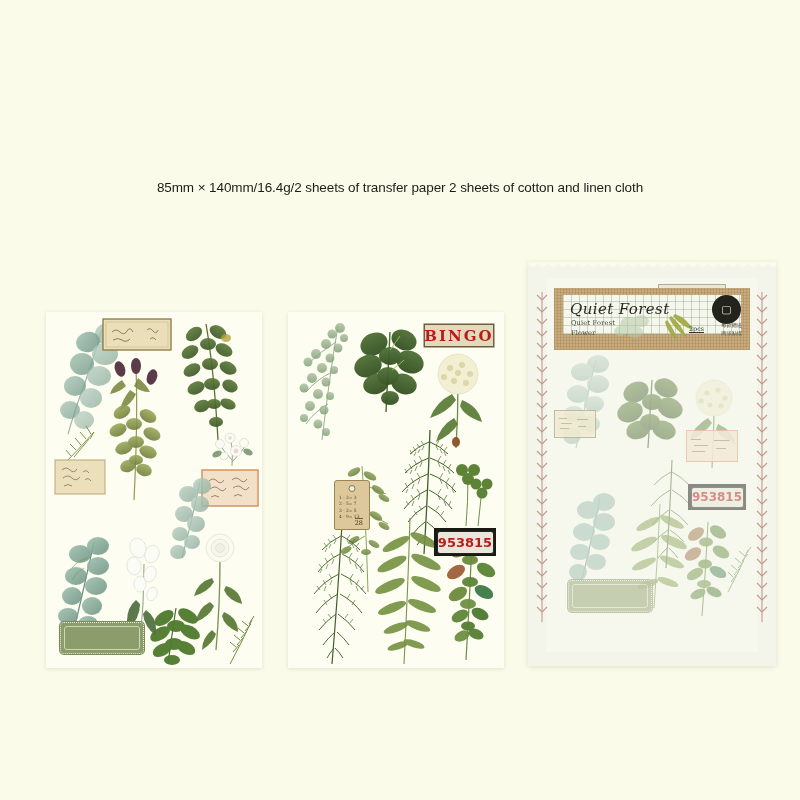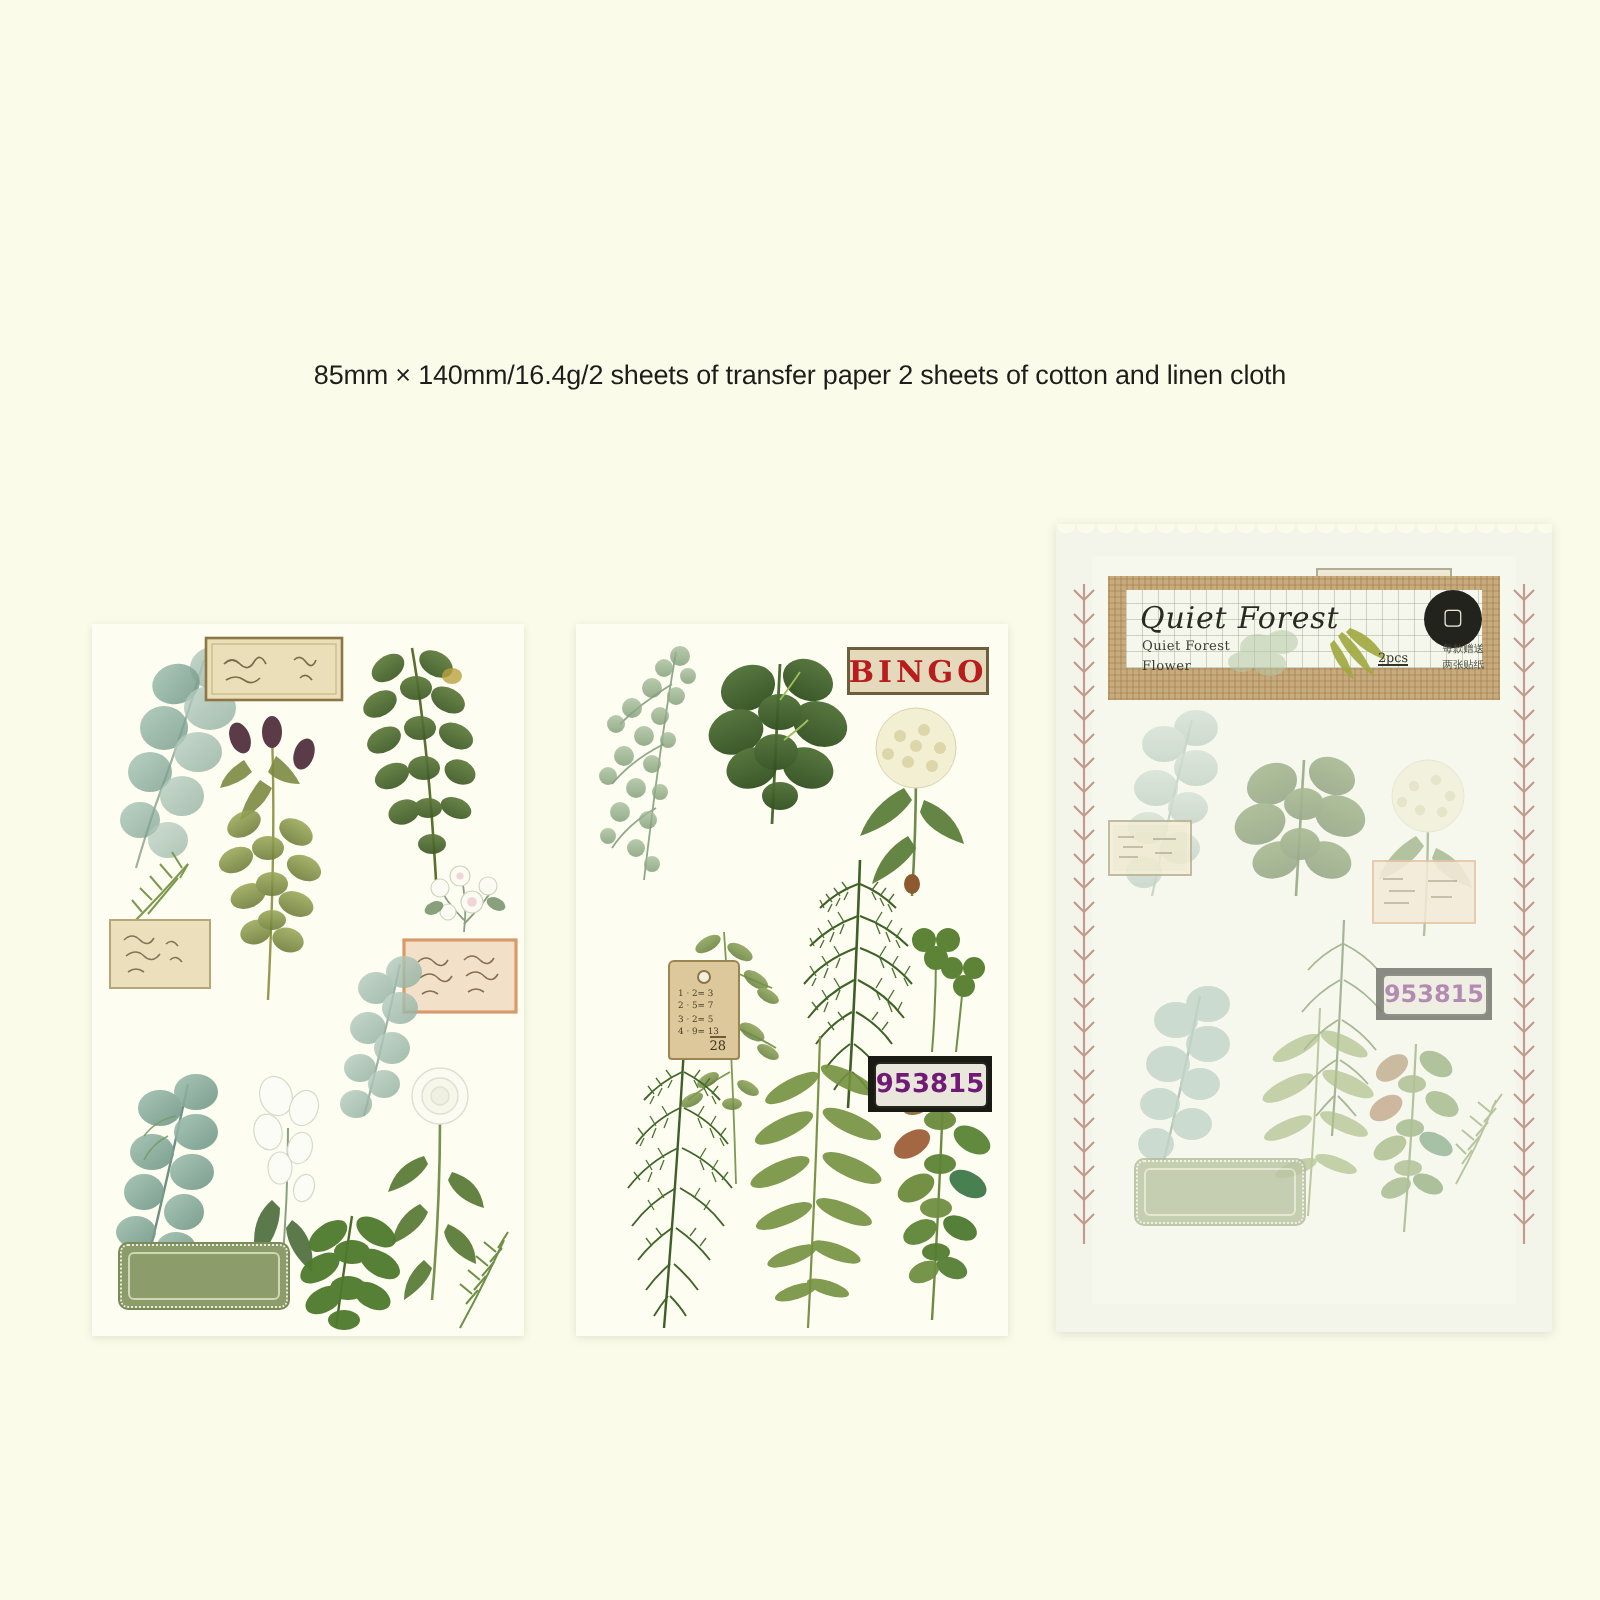--- a/index.html
+++ b/index.html
@@ -150,21 +150,21 @@
   .plate {
     position: absolute;
     background: #1a1a14; padding: 2.5px;
     display: flex; align-items: center; justify-content: center;
   }
   .plate-in {
     width: 100%; height: 100%;
     background: #e9e7dc; border: 1px solid #26261c; border-radius: 3px;
     display: flex; align-items: center; justify-content: center;
     font-family: "DejaVu Sans", sans-serif; font-weight: bold;
-    color: #701a75;
+    color: #b91c1c;
   }
   
   .tag {
     position: absolute;
     background: #dcc89a; border: 1px solid #9c8553; border-radius: 3px 3px 2px 2px; margin-left: 36px;
   }
   .tag .hole {
     position: absolute; left: 50%; transform: translateX(-50%); top: 4px;
     width: 7px; height: 7px; border-radius: 50%;
     background: #f3f0e2; border: 1.4px solid #8b7445;

